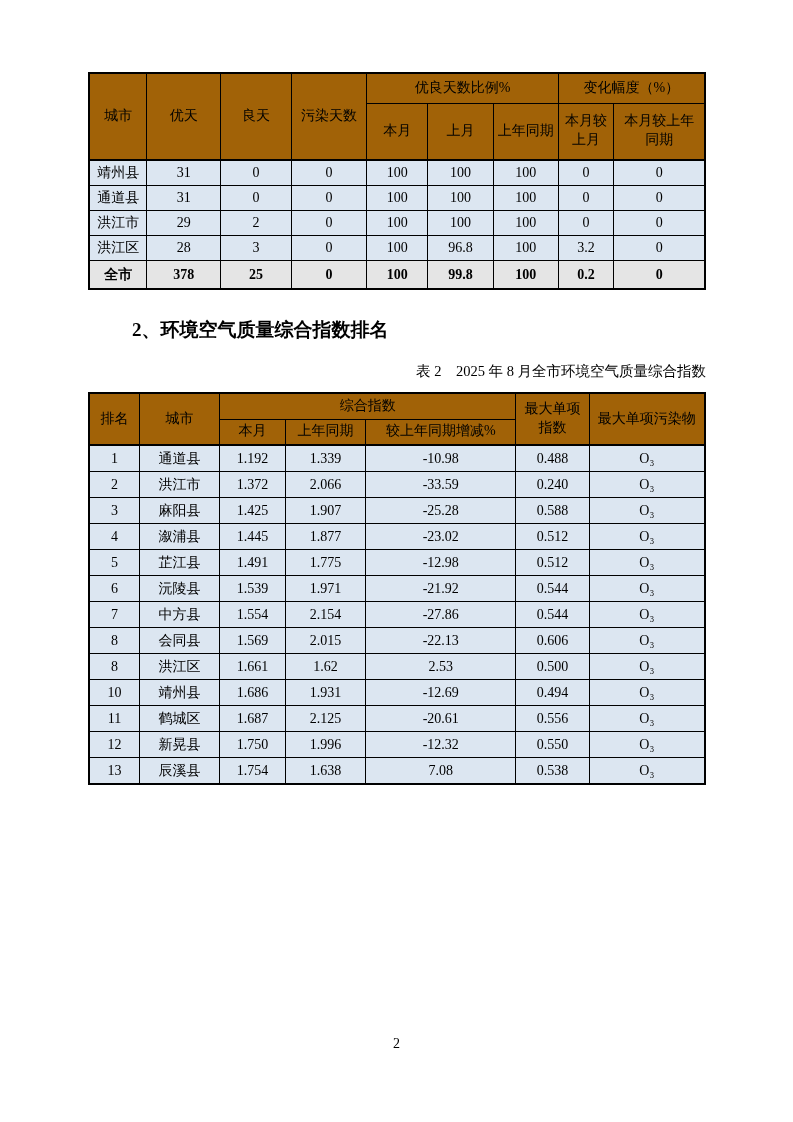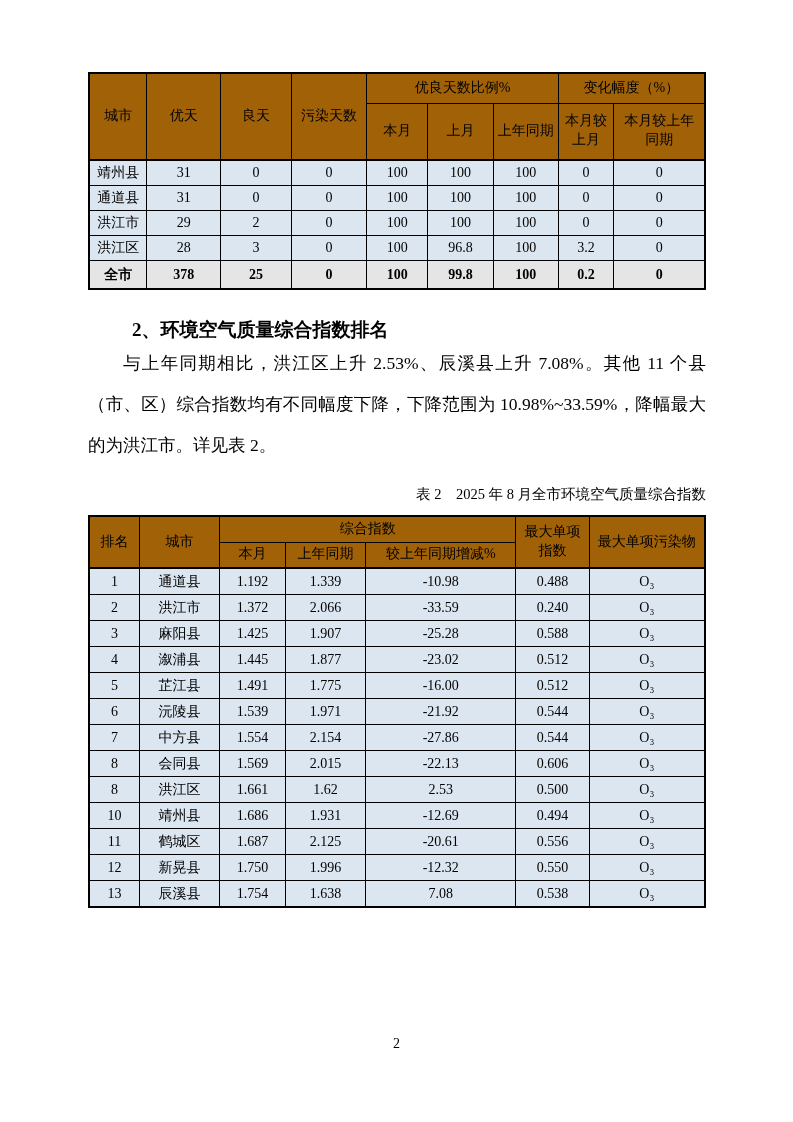--- a/index.html
+++ b/index.html
@@ -128,21 +128,20 @@
             <td>99.8</td>
             <td>100</td>
             <td>0.2</td>
             <td>0</td>
           </tr>
         </tbody>
     </table>
 
     <h2 class="section-heading">2、环境空气质量综合指数排名</h2>
 
-    <p class="para">与上年同期相比，洪江区上升 2.53%、辰溪县上升 7.08%。其他 11 个县（市、区）综合指数均有不同幅度下降，下降范围为 10.98%~33.59%，降幅最大的为洪江市。详见表 2。</p>
 
     <div class="caption">表 2　2025 年 8 月全市环境空气质量综合指数</div>
 
     <table class="tbl t2">
       <colgroup>
         <col style="width:8.2%">
           <col style="width:13.0%">
           <col style="width:10.7%">
         <col style="width:13.0%">
           <col style="width:24.4%">
@@ -198,21 +197,21 @@
             <td>1.877</td>
             <td>-23.02</td>
             <td>0.512</td>
             <td>O₃</td>
           </tr>
           <tr>
             <td>5</td>
             <td>芷江县</td>
             <td>1.491</td>
             <td>1.775</td>
-            <td>-16.00</td>
+            <td>-12.98</td>
             <td>0.512</td>
             <td>O₃</td>
           </tr>
           <tr>
             <td>6</td>
             <td>沅陵县</td>
             <td>1.539</td>
             <td>1.971</td>
             <td>-21.92</td>
             <td>0.544</td>

